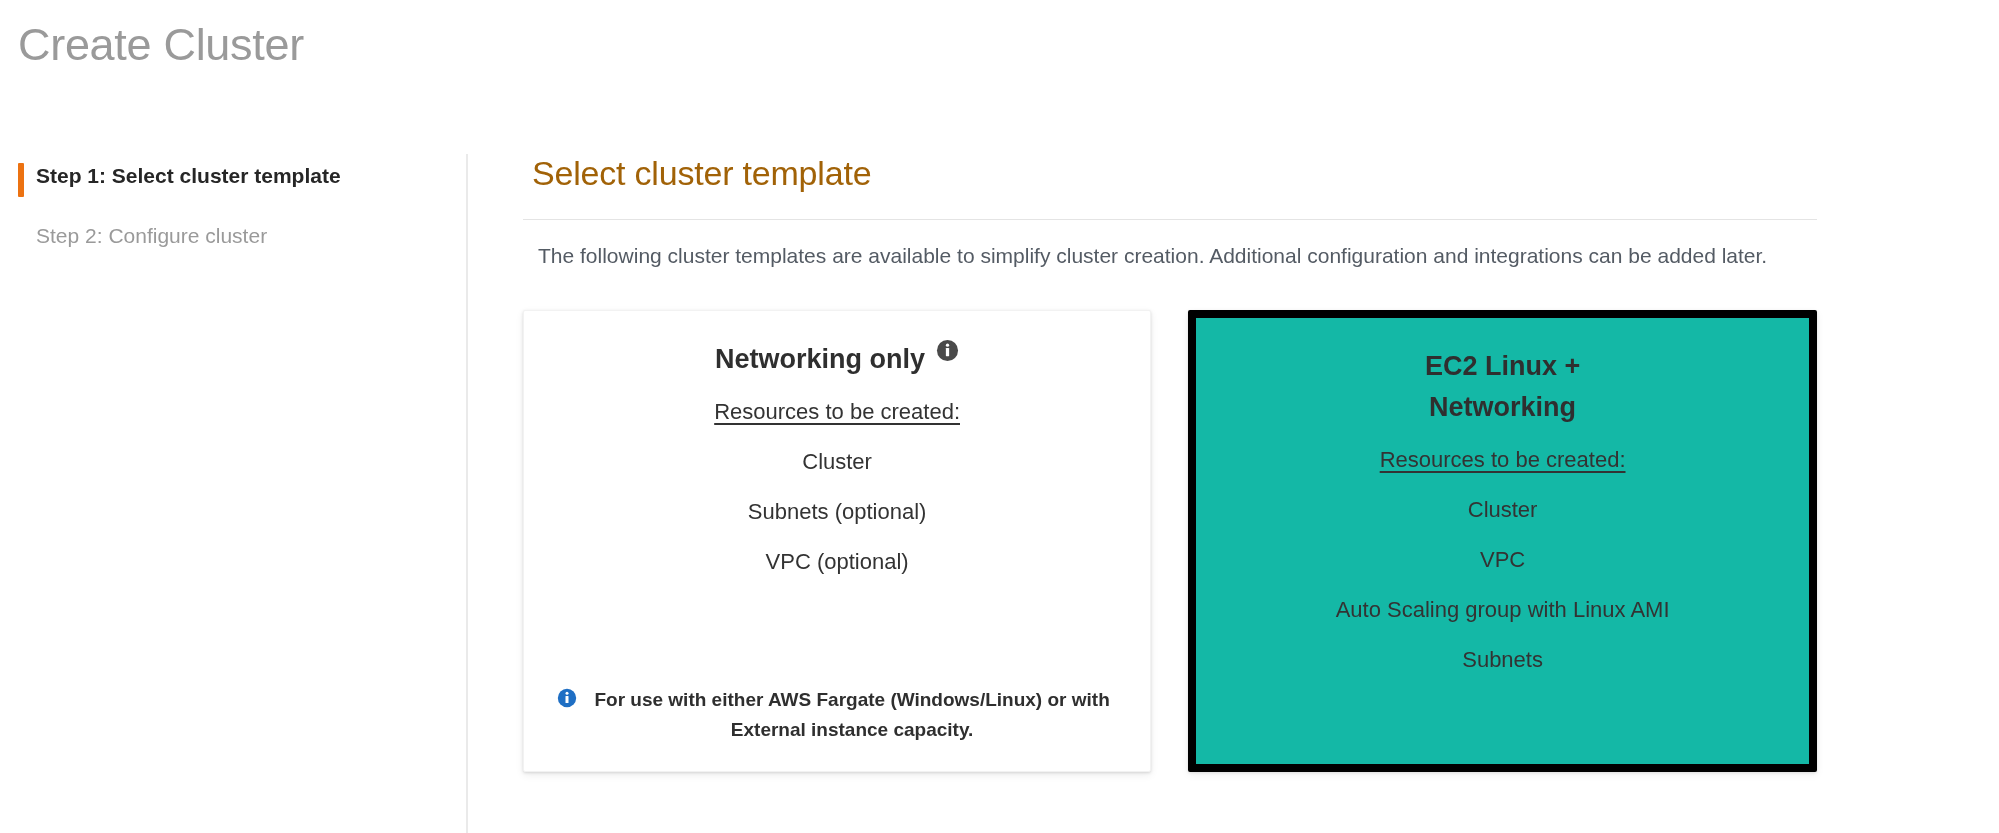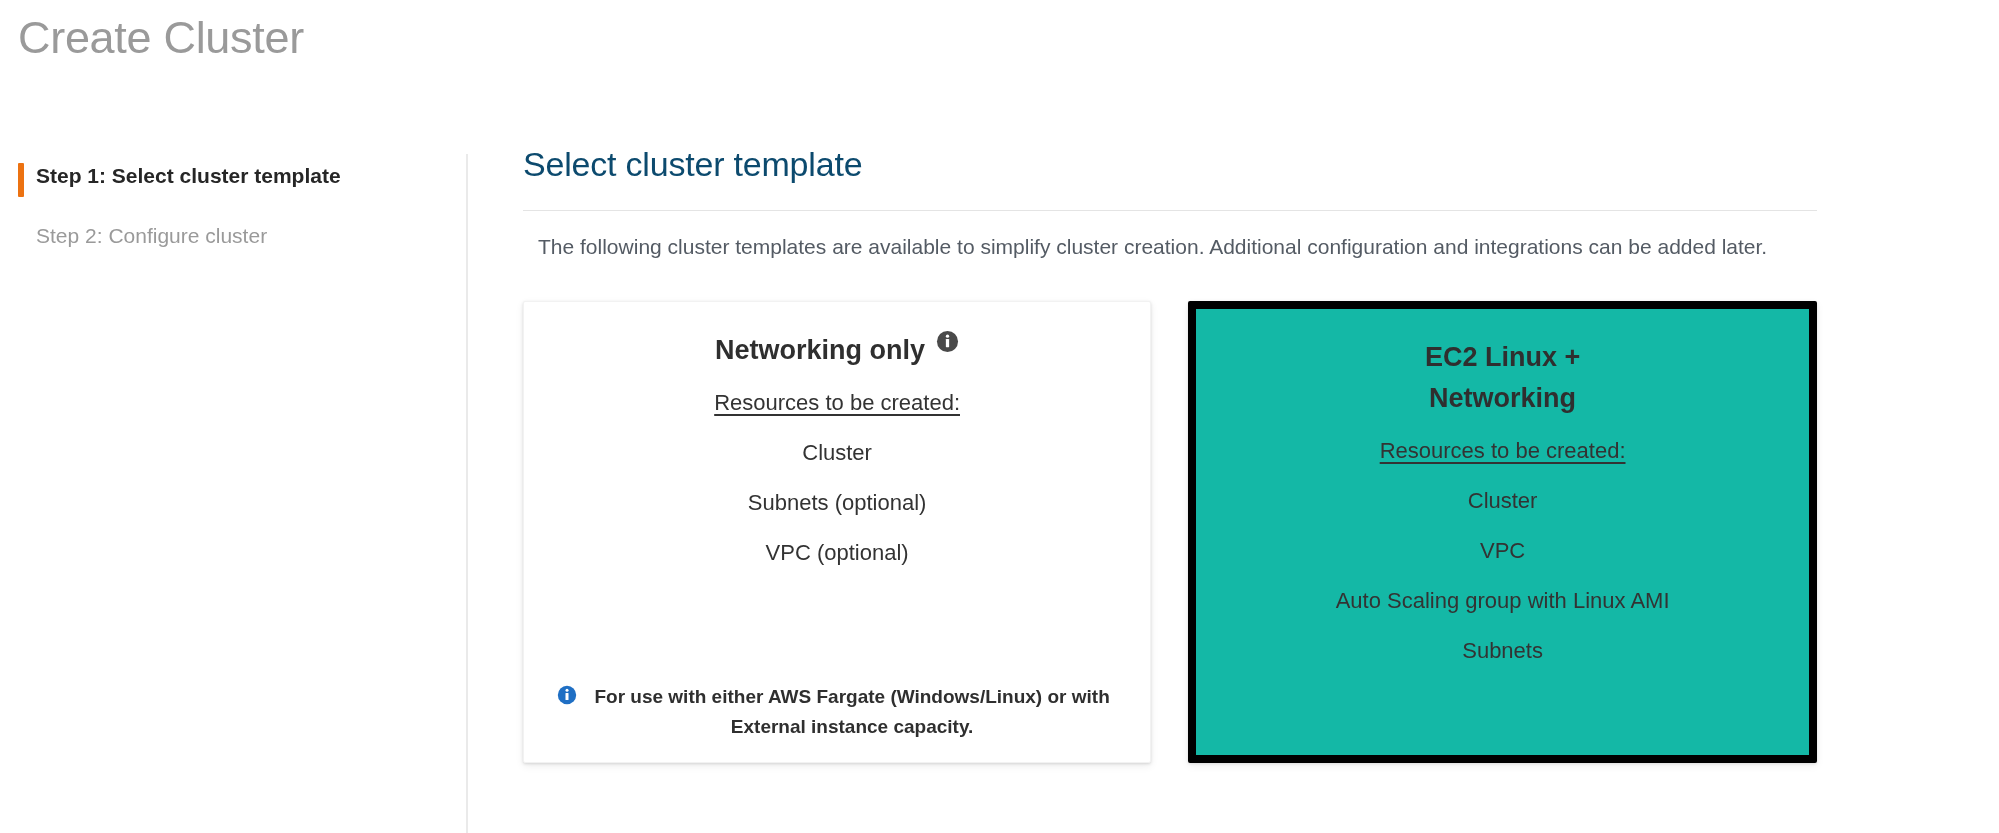--- a/index.html
+++ b/index.html
@@ -13,21 +13,21 @@
     font-family: "Liberation Sans", sans-serif;
     color: #333333;
     overflow: hidden;
     position: relative;
   }
 
   
   .page-title {
     position: absolute;
     left: 18px;
-    top: 13px;
+    top: 20px;
     font-size: 45px;
     font-weight: 400;
     color: #9a9a9a;
     letter-spacing: -0.3px;
     line-height: 1.1;
   }
 
   
   .wizard {
     position: absolute;
@@ -83,23 +83,23 @@
   
   .content {
     flex: 1 1 auto;
     padding: 0 0 0 55px;
     box-sizing: border-box;
     min-width: 0;
   }
   .content-heading {
     font-size: 34px;
     font-weight: 400;
-    color: #0c4a6e;
+    color: #a16207;
     line-height: 1.2;
-    margin: 0;
+    margin: 9px;
     padding-top: 4px;
     letter-spacing: -0.2px;
   }
   .content-rule {
     height: 1px;
     background: #e4e4e4;
     margin-top: 25px;
     margin-right: 0;
   }
   .content-desc {
@@ -169,21 +169,21 @@
     width: 100%;
   }
   .resource-list li {
     font-size: 22px;
     color: #333333;
     line-height: 28px;
     margin-top: 22px;
   }
   .card-note {
     margin-top: auto;
-    margin-bottom: 0;
+    margin-bottom: 6px;
     font-size: 19px;
     font-weight: bold;
     color: #2f2f2f;
     line-height: 30px;
     display: flex;
     align-items: flex-start;
     justify-content: center;
     gap: 10px;
     max-width: 560px;
   }

